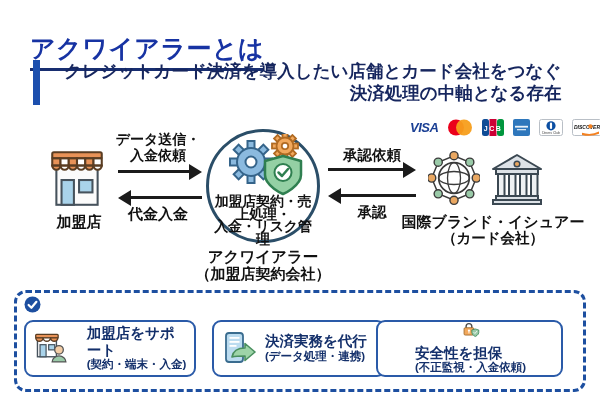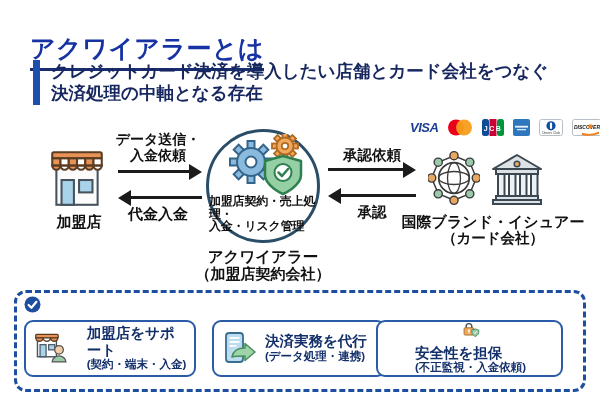--- a/index.html
+++ b/index.html
@@ -14,42 +14,42 @@
   
   .title {
     position:absolute; left:30px; top:12px;
     font-size:25px; font-weight:800; color:#1733a3;
     padding-bottom:3px; border-bottom:3px solid #182e70;
     letter-spacing:0.5px;
     margin-top:20px;
   }
   .lead {
     position:absolute; left:33px; top:60px;
-    border-left:7px solid #1c4fae; padding-left:11px;
-    font-size:17.5px; font-weight:700; color:#16265e; line-height:1.28;
+    border-left:7px solid #1c4fae; padding-left:24px;
+    font-size:17.5px; font-weight:700; color:#16265e; line-height:1.28;text-align:right;
   }
   
   .diagram-label { position:absolute; font-weight:700; color:#111; text-align:center; }
   .arrow { position:absolute; height:3px; background:#1b1b1b; }
   .arrow.right::after {
     content:""; position:absolute; right:-12px; top:-6.5px;
     border-left:13px solid #1b1b1b; border-top:8px solid transparent; border-bottom:8px solid transparent;
   }
   .arrow.left::before {
     content:""; position:absolute; left:-12px; top:-6.5px;
     border-right:13px solid #1b1b1b; border-top:8px solid transparent; border-bottom:8px solid transparent;
   }
   .acquirer-circle {
     position:absolute; left:206px; top:129px; width:114px; height:114px;
     border:3px solid #2b4e68; border-radius:50%; background:#fff;
   }
   .circle-icons { position:absolute; left:0; top:2px; }
   .circle-text {
-    position:absolute; left:0; right:0; top:63px; 
-    font-size:12px; font-weight:700; line-height:12.5px; color:#111; letter-spacing:-0.2px;
+    position:absolute; left:0; right:0; top:63px; text-align:center;
+    font-size:14px; font-weight:700; line-height:12.5px; color:#111; letter-spacing:-0.2px;
   }
   .brand-row {
     position:absolute; left:410px; top:118px; height:18px;
     display:flex; align-items:center; gap:9px;
   }
   .visa-text { font-size:13px; font-weight:900; font-style:italic; color:#1a3f94; letter-spacing:-0.5px; }
   
   .roles-panel {
     position:absolute; left:14px; top:290px; width:572px; height:102px;
     border:3px dashed #1d4fa0; border-radius:12px; background:#fff;

